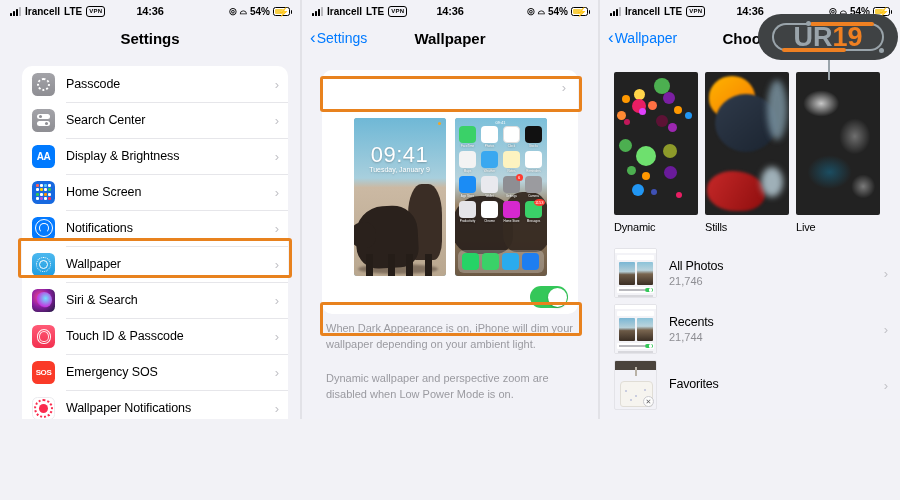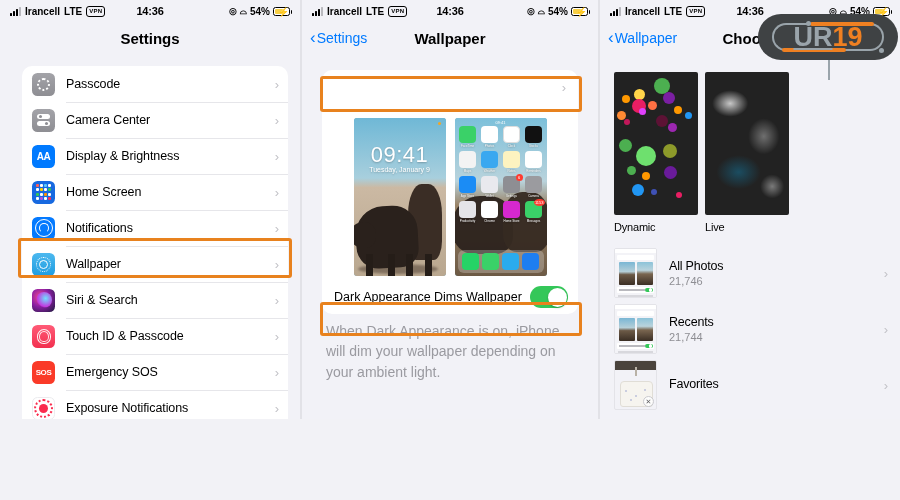--- a/index.html
+++ b/index.html
@@ -135,21 +135,21 @@
   .home .app .nm { font-size: 3px; color: #fff; text-align: center; margin-top: 1px; line-height:4px; text-shadow:0 0 2px rgba(0,0,0,.6);}
   .home .app .badge{position:absolute;top:-2px;right:-2px;background:#ff3b30;color:#fff;border-radius:50%;min-width:7px;height:7px;font-size:4px;line-height:7px;text-align:center;padding:0 1px;}
   .home .dock { position: absolute; left: 3px; right: 3px; bottom: 3px; height: 23px; border-radius: 6px; background: rgba(255,255,255,.25); display:flex; align-items:center; justify-content:space-around; padding:0 3px;}
   .home .dock .sq{width:17px;height:17px;border-radius:4px;position:relative;}
   .home .hrs1{position:absolute;left:-2px;bottom:22px;width:60px;height:58px;background:#2c231d;border-radius:45% 40% 30% 35%;opacity:.95;}
   .home .hrs2{position:absolute;right:-2px;bottom:24px;width:46px;height:60px;background:#362a22;border-radius:42% 40% 28% 30%;opacity:.95;}
 
   .toggle-row { display:flex; align-items:center; height: 34px; padding: 0 10px 0 12px; font-size: 12.5px;}
   .switch { margin-left: auto; width: 38px; height: 22px; border-radius: 11px; background: #34c759; position: relative; flex:none;}
   .switch::after{content:"";position:absolute;top:1.5px;right:1.5px;width:19px;height:19px;border-radius:50%;background:#fff;box-shadow:0 1px 2px rgba(0,0,0,.25);}
-  .footnote { margin: 7px 22px 0 24px; font-size: 14px; color: #9a9aa0; line-height: 1.45; }
+  .footnote { margin: 7px 22px 0 24px; font-size: 11px; color: #9a9aa0; line-height: 1.45; }
   .footnote.second { margin-top: 18px; }
 
   
   .cats { display: flex; gap: 7px; padding: 18px 14px 0 14px; }
   .cat { width: 84px; }
   .cat .thumb { width: 84px; height: 143px; border-radius: 2px; overflow: hidden; position: relative; background:#222; }
   .cat .lbl { font-size: 11px; color: #000; margin-top: 6px; letter-spacing: -0.2px;}
   .dyn { background: #090909; }
   .dyn span { position: absolute; border-radius: 50%; }
   .stills { background: linear-gradient(#e9e9ea,#dfdfe2); }
@@ -201,21 +201,21 @@
   }
   .logo .bar { position: absolute; height: 4px; background: #ef8022; border-radius: 2px; }
   .logo .bar.top { top: 8px; left: 52px; width: 64px; }
   .logo .bar.bot { bottom: 8px; left: 24px; width: 64px; }
   .logo .wire { position: absolute; border: 2px solid #9aa4ab; border-radius: 18px; }
   .logo .wire.w1 { left: 14px; top: 9px; width: 54px; height: 28px; border-right: none; border-top-right-radius:0; border-bottom-right-radius:0;}
   .logo .wire.w2 { right: 14px; top: 9px; width: 54px; height: 28px; border-left: none; border-top-left-radius:0; border-bottom-left-radius:0;}
   .logo .dot { position:absolute; width:5px;height:5px;border-radius:50%;background:#9aa4ab; }
   .logo .dot.d1{left:48px;top:7px;} .logo .dot.d2{right:14px;bottom:7px;}
   .logo .glyphs { position: relative; z-index: 3; font-size: 27px; font-weight: bold; letter-spacing: 0px; line-height: 1;}
-  .logo .g-gray { color: #9aa4ab; text-decoration: underline; }
+  .logo .g-gray { color: #9aa4ab; }
   .logo .g-orange { color: #ef8022; }
   .logo-stem { position:absolute; left: 828px; top: 58px; width: 2px; height: 22px; background: #9aa4ab; z-index: 9;}
 </style>
 </head>
 <body>
 
 <div class="screen">
 
   <div class="panel p1">
     <div class="statusbar">
@@ -250,21 +250,21 @@
       <div class="srow">
         <div class="sicon ic-gear"></div>
         <div class="slabel">Passcode</div>
         <div class="chevron">›</div>
       </div>
       <div class="srow">
         <div class="sicon ic-cc">
             <i></i>
             <i></i>
           </div>
-        <div class="slabel">Camera Center</div>
+        <div class="slabel">Search Center</div>
         <div class="chevron">›</div>
       </div>
       <div class="srow">
         <div class="sicon ic-aa">AA</div>
         <div class="slabel">Display &amp; Brightness</div>
         <div class="chevron">›</div>
       </div>
       <div class="srow">
         <div class="sicon ic-home">
           <div class="g">
@@ -309,21 +309,21 @@
         <div class="slabel">Touch ID &amp; Passcode</div>
         <div class="chevron">›</div>
       </div>
       <div class="srow">
         <div class="sicon ic-sos">SOS</div>
         <div class="slabel">Emergency SOS</div>
         <div class="chevron">›</div>
       </div>
       <div class="srow">
         <div class="sicon ic-expo"></div>
-        <div class="slabel">Exposure Notifications</div>
+        <div class="slabel">Wallpaper Notifications</div>
         <div class="chevron">›</div>
       </div>
       <div class="srow">
         <div class="sicon ic-batt"></div>
         <div class="slabel">General</div>
         <div class="chevron">›</div>
       </div>
       <div class="srow">
         <div class="sicon ic-priv">✋</div>
         <div class="slabel">Privacy</div>
@@ -469,26 +469,26 @@
               <div class="sq" style="background:#25d366"></div>
               <div class="sq" style="background:#3ad168"></div>
               <div class="sq" style="background:#2aabee"></div>
               <div class="sq" style="background:#1d7ef0"></div>
             </div>
           </div>
         </div>
       </div>
 
       <div class="toggle-row">
-        <span>Dark Appearance Dims Wallpaper</span>
         <span class="switch"></span>
       </div>
     </div>
 
     <div class="footnote">When Dark Appearance is on, iPhone will dim your wallpaper depending on your ambient light.</div>
+    <div class="footnote second">Dynamic wallpaper and perspective zoom are disabled when Low Power Mode is on.</div>
 
     <div class="hl" style="left:18px; top:76px; width:262px; height:36px;"></div>
     <div class="hl" style="left:18px; top:302px; width:262px; height:34px;"></div>
   </div>
 
   <div class="panel p3">
     <div class="statusbar">
       <div class="sb-left">
         <span class="bars">
             <i></i>
@@ -542,20 +542,30 @@
           <span style="left:16%;top:66%;width:9px;height:9px;background:#4caf50"></span>
           <span style="left:33%;top:70%;width:8px;height:8px;background:#ff9800"></span>
           <span style="left:60%;top:66%;width:13px;height:13px;background:#6a1b9a"></span>
           <span style="left:22%;top:78%;width:12px;height:12px;background:#2196f3"></span>
           <span style="left:44%;top:82%;width:6px;height:6px;background:#3f51b5"></span>
           <span style="left:74%;top:84%;width:6px;height:6px;background:#e91e63"></span>
         </div>
         <div class="lbl">Dynamic</div>
       </div>
 
+      <div class="cat">
+        <div class="thumb stills">
+          <div style="position:absolute;left:4px;top:4px;width:46px;height:42px;border-radius:50% 50% 40% 45%;background:linear-gradient(140deg,#ffb300,#f57c00);filter:blur(1px);"></div>
+          <div style="position:absolute;left:10px;top:22px;width:62px;height:58px;border-radius:50%;background:linear-gradient(140deg,#2f3a4a,#1b2430);filter:blur(1px);"></div>
+          <div style="position:absolute;right:2px;top:8px;width:20px;height:60px;border-radius:50%;background:#7e98a6;filter:blur(3px);opacity:.8;"></div>
+          <div style="position:absolute;left:2px;bottom:4px;width:58px;height:40px;border-radius:45% 55% 40% 50%;background:linear-gradient(120deg,#c62828,#8e0e0e);filter:blur(1.5px);"></div>
+          <div style="position:absolute;right:6px;bottom:18px;width:22px;height:30px;border-radius:50%;background:#9fb0b8;filter:blur(3px);"></div>
+        </div>
+        <div class="lbl">Stills</div>
+      </div>
 
       <div class="cat">
         <div class="thumb live"></div>
         <div class="lbl">Live</div>
       </div>
     </div>
 
     <div class="photolist">
       <div class="prow">
         <div class="pthumb">

